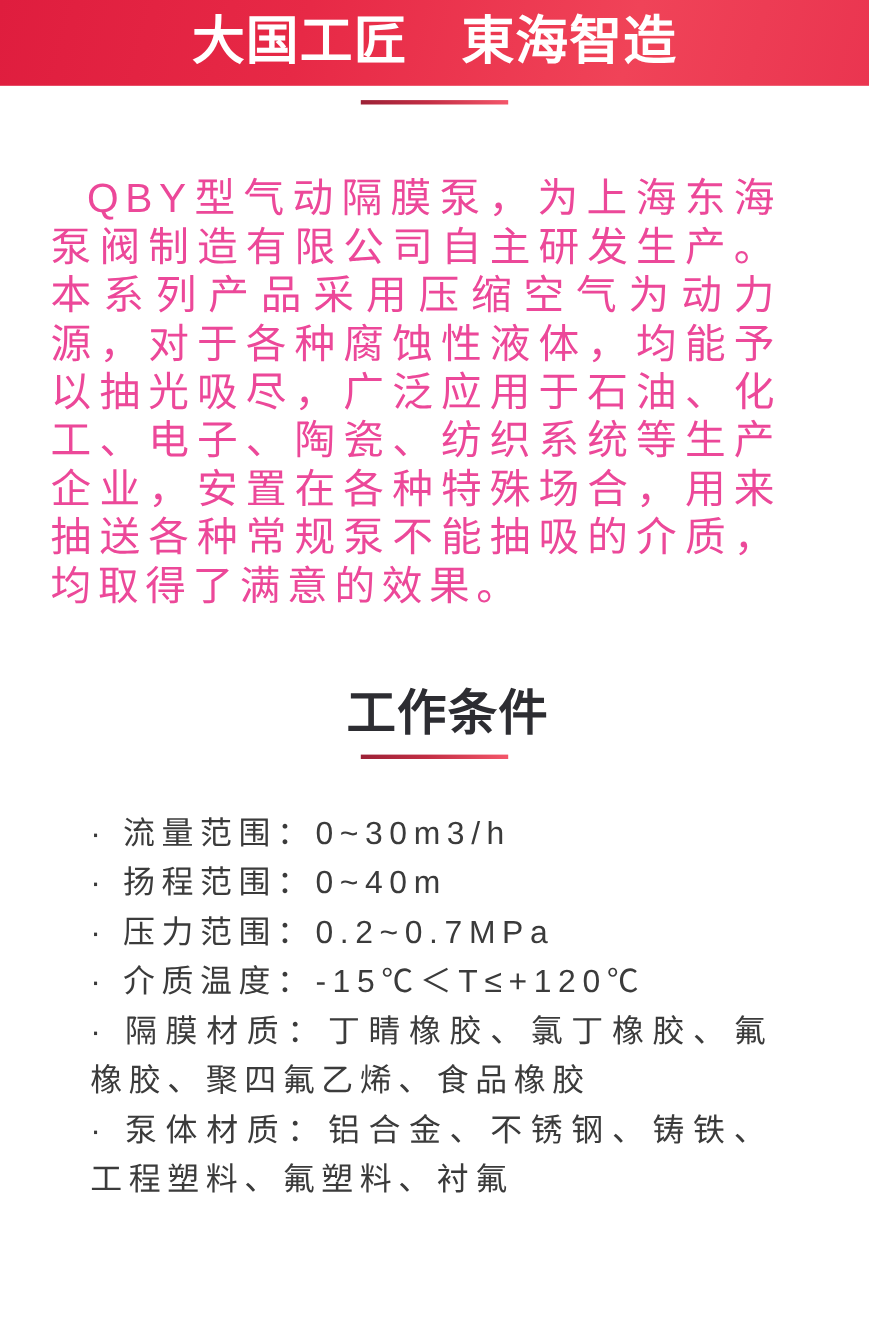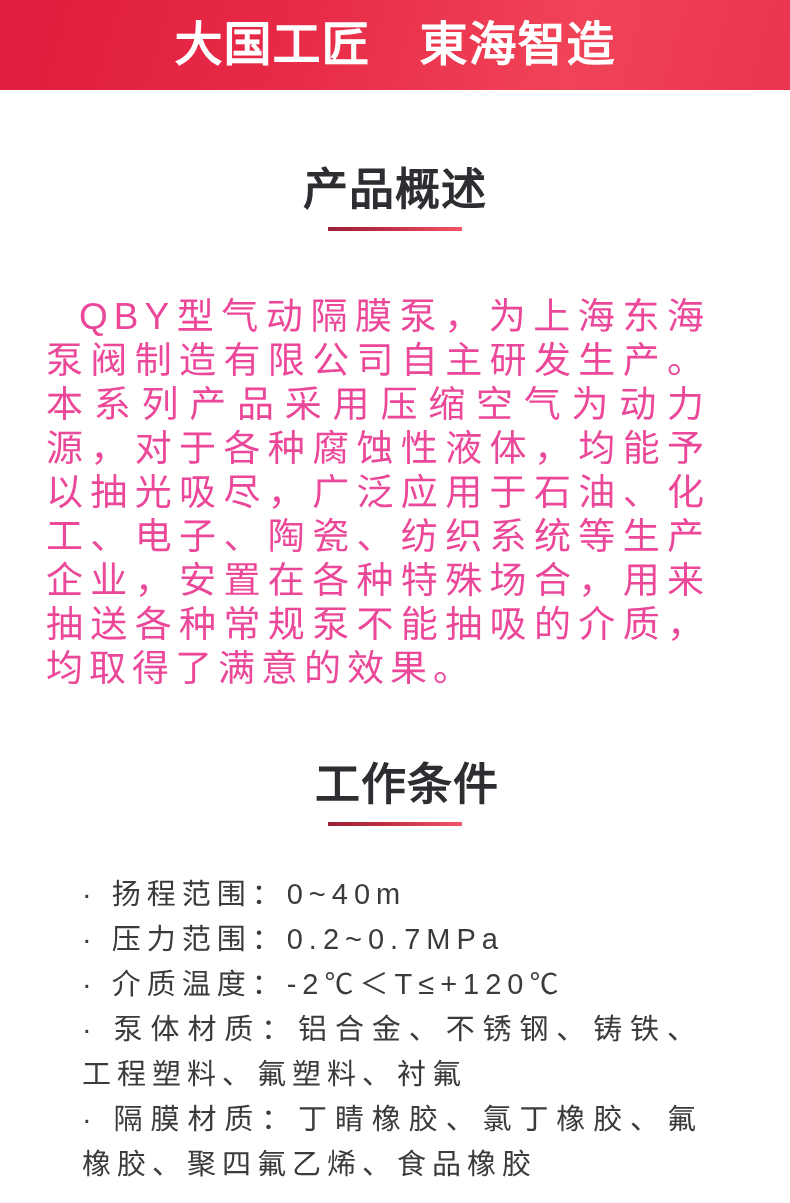--- a/index.html
+++ b/index.html
@@ -12,21 +12,21 @@
     position: relative;
     width: 790px;
     height: 1203px;
     margin: 0 auto;
     background: #ffffff;
     overflow: hidden;
   }
   
   .banner {
     width: 790px;
-    height: 90px;
+    height: 78px;
     background: linear-gradient(105deg, #df1d3e 0%, #e72946 35%, #f04358 72%, #ea3550 100%);
     display: flex;
     align-items: center;
     justify-content: center;
   }
   .banner-title {
     color: #ffffff;
     font-size: 48px;
     font-weight: 700;
     letter-spacing: 1px;
@@ -77,30 +77,30 @@
 </head>
 <body>
 
 <div class="page">
 
   <header class="banner">
     <div class="banner-title">大国工匠　東海智造</div>
   </header>
 
   <section>
-    <h2 class="section-title first">产品概述</h2>
     <div class="title-divider"></div>
     <p class="overview-text">QBY型气动隔膜泵，为上海东海泵阀制造有限公司自主研发生产。本系列产品采用压缩空气为动力源，对于各种腐蚀性液体，均能予以抽光吸尽，广泛应用于石油、化工、电子、陶瓷、纺织系统等生产企业，安置在各种特殊场合，用来抽送各种常规泵不能抽吸的介质，均取得了满意的效果。</p>
   </section>
 
   <section>
     <h2 class="section-title second">工作条件</h2>
     <div class="title-divider"></div>
     <ul class="conditions-list">
+      <li>· 流量范围：0~30m3/h</li>
       <li>· 扬程范围：0~40m</li>
       <li>· 压力范围：0.2~0.7MPa</li>
-      <li>· 介质温度：-2℃＜T≤+120℃</li>
+      <li>· 介质温度：-15℃＜T≤+120℃</li>
+      <li>· 隔膜材质：丁睛橡胶、氯丁橡胶、氟橡胶、聚四氟乙烯、食品橡胶</li>
       <li>· 泵体材质：铝合金、不锈钢、铸铁、工程塑料、氟塑料、衬氟</li>
-      <li>· 隔膜材质：丁睛橡胶、氯丁橡胶、氟橡胶、聚四氟乙烯、食品橡胶</li>
     </ul>
   </section>
 
 </div>
 
 </body></html>

